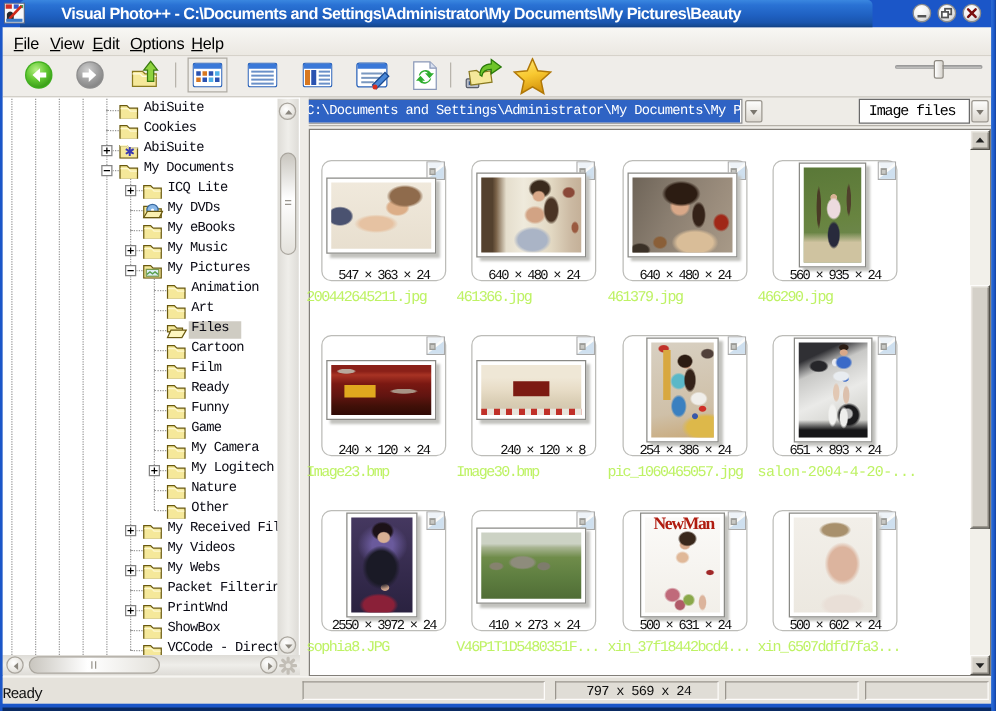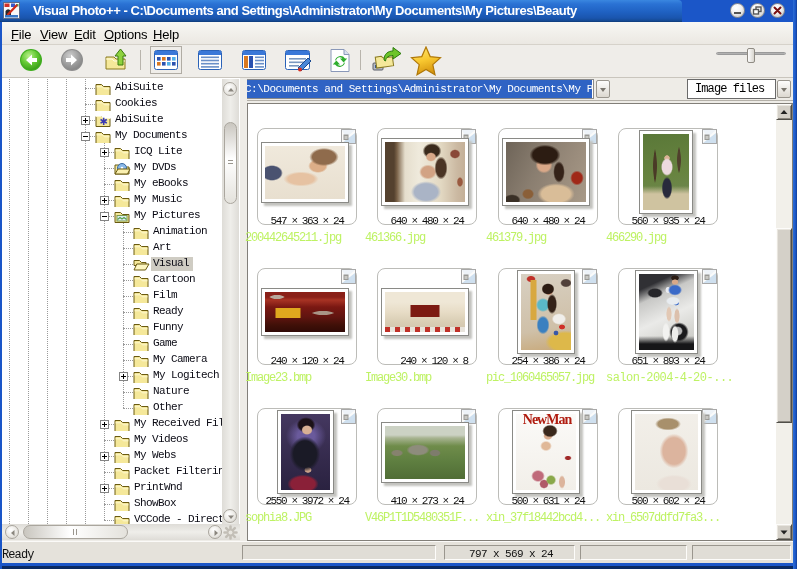--- a/index.html
+++ b/index.html
@@ -1,19 +1,19 @@
 <!DOCTYPE html>
 <html><head><meta charset="utf-8"><style>
 *{margin:0;padding:0;box-sizing:border-box}
 html,body{width:797px;height:569px;overflow:hidden}
 body{position:relative;font-family:"Liberation Sans",sans-serif;background:#1b56c8}
 .abs{position:absolute}
 .mono{font-family:"Liberation Mono",monospace}
 
-#title{left:0;top:0;width:682px;height:22px;background:linear-gradient(180deg,#3a87e0 0%,#2a72d4 18%,#1f61c2 55%,#1a55ae 82%,#154a94 94%,#0f3a78 100%);border-radius:4px 4px 0 0}
+#title{left:16px;top:0;width:682px;height:22px;background:linear-gradient(180deg,#3a87e0 0%,#2a72d4 18%,#1f61c2 55%,#1a55ae 82%,#154a94 94%,#0f3a78 100%);border-radius:4px 4px 0 0}
 #title .txt{left:33px;top:3px;color:#fff;font-size:13px;font-weight:bold;letter-spacing:-0.45px;white-space:nowrap}
 .wbtn{top:3px;width:15px;height:15px;border-radius:50%;background:radial-gradient(circle at 38% 30%,#ffffff 0%,#f2f2f2 45%,#cfcfcf 80%,#b9b9b9 100%);border:1px solid #8c8c8c}
 .wbtn svg{position:absolute;left:0;top:0}
 
 #client{left:2px;top:22px;width:791px;height:541px;background:#eeece7}
 
 #menubar{left:2px;top:22px;width:791px;height:22px;background:linear-gradient(#f8f7f4,#ebe8e2);font-size:13px;letter-spacing:-0.2px;color:#000}
 #menubar span{position:absolute;top:5px}
 #menubar u{text-decoration:underline}
 #mline{left:2px;top:44px;width:791px;height:1px;background:#d6d2ca}
@@ -413,21 +413,21 @@
 <svg class="abs" style="left:133px;top:241px" width="17" height="14">
       <path d="M1 3.5 h5.5 l2 2 H15 v9 H1 z" fill="#f5e89a" stroke="#6a5a10"></path>
       <path d="M1.5 5.8 h5.8 l2 2 H14.5" fill="none" stroke="#fdf8d0"></path>
     </svg>
 <div class="abs trow" style="left:153px;top:241px">Art</div>
 <div class="abs hdot" style="left:123px;top:264px;width:12px;height:1px"></div>
 <svg class="abs" style="left:133px;top:257px" width="17" height="14">
       <path d="M1 3.5 h5.5 l2 2 H13 v3 H1 z" fill="#f5e89a" stroke="#6a5a10"></path>
       <path d="M1 13 l2.8 -6 H16 l-3.5 6 z" fill="#fdf6c0" stroke="#6a5a10"></path>
     </svg>
-<div class="abs trow" style="left:153px;top:257px">Visual</div>
+<div class="abs trow" style="left:153px;top:257px">Files</div>
 <div class="abs hdot" style="left:123px;top:280px;width:12px;height:1px"></div>
 <svg class="abs" style="left:133px;top:273px" width="17" height="14">
       <path d="M1 3.5 h5.5 l2 2 H15 v9 H1 z" fill="#f5e89a" stroke="#6a5a10"></path>
       <path d="M1.5 5.8 h5.8 l2 2 H14.5" fill="none" stroke="#fdf8d0"></path>
     </svg>
 <div class="abs trow" style="left:153px;top:273px">Cartoon</div>
 <div class="abs hdot" style="left:123px;top:296px;width:12px;height:1px"></div>
 <svg class="abs" style="left:133px;top:289px" width="17" height="14">
       <path d="M1 3.5 h5.5 l2 2 H15 v9 H1 z" fill="#f5e89a" stroke="#6a5a10"></path>
       <path d="M1.5 5.8 h5.8 l2 2 H14.5" fill="none" stroke="#fdf8d0"></path>

